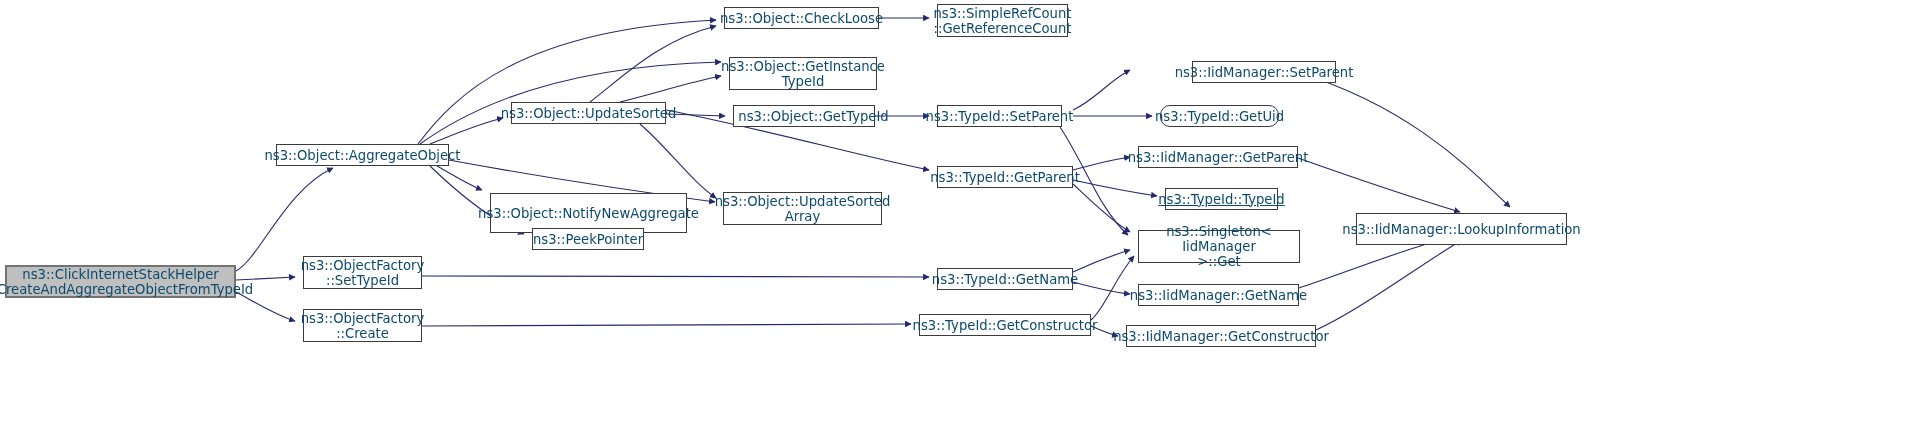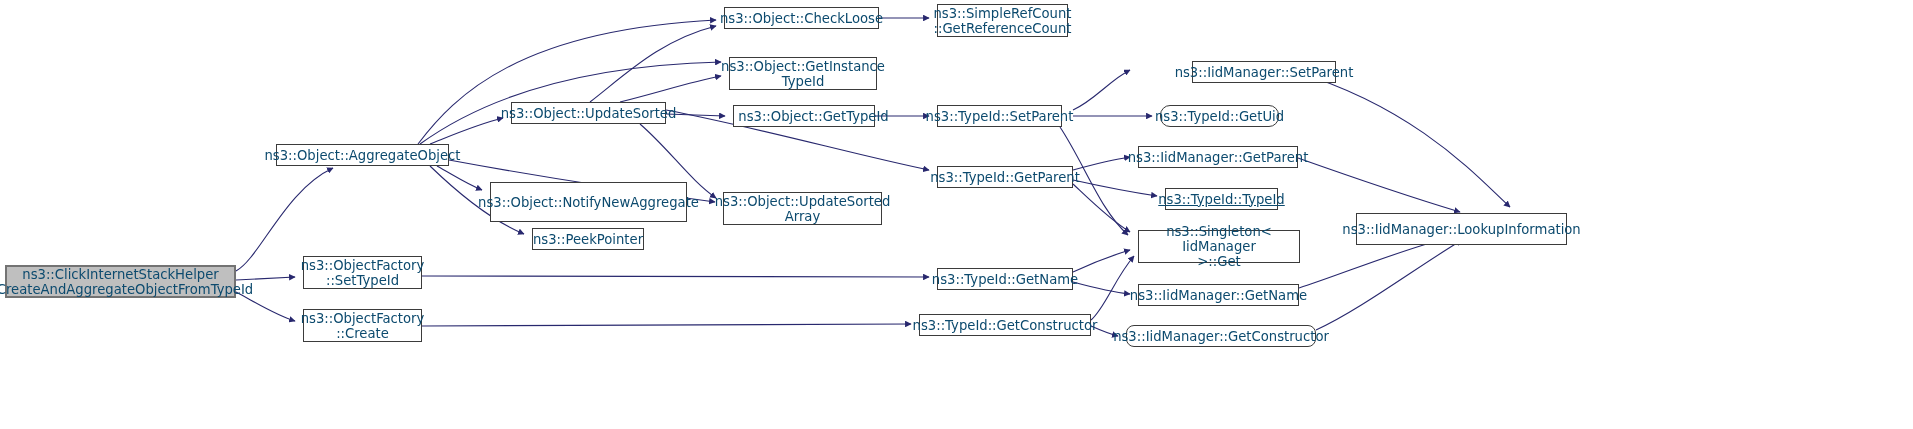--- a/index.html
+++ b/index.html
@@ -80,37 +80,37 @@
   </svg>
   <div id="node-layer">
       <div class="node root" style="left: 5px; top: 265px; width: 231px; height: 33px;">ns3::ClickInternetStackHelper
 ::CreateAndAggregateObjectFromTypeId</div>
       <div class="node thick" style="left: 276px; top: 144px; width: 173px; height: 22px;">ns3::Object::AggregateObject</div>
       <div class="node thick" style="left: 303px; top: 256px; width: 119px; height: 33px;">ns3::ObjectFactory
 ::SetTypeId</div>
       <div class="node thick" style="left: 303px; top: 309px; width: 119px; height: 33px;">ns3::ObjectFactory
 ::Create</div>
       <div class="node thick" style="left: 511px; top: 102px; width: 155px; height: 22px;">ns3::Object::UpdateSorted</div>
-      <div class="node thick" style="left: 490px; top: 182px; width: 197px; height: 40px;">ns3::Object::NotifyNewAggregate</div>
+      <div class="node thick" style="left: 490px; top: 193px; width: 197px; height: 40px;">ns3::Object::NotifyNewAggregate</div>
       <div class="node thick" style="left: 532px; top: 228px; width: 112px; height: 22px;">ns3::PeekPointer</div>
       <div class="node thick" style="left: 724px; top: 7px; width: 155px; height: 22px;">ns3::Object::CheckLoose</div>
       <div class="node thick" style="left: 729px; top: 57px; width: 148px; height: 33px;">ns3::Object::GetInstance
 TypeId</div>
       <div class="node thick" style="left: 733px; top: 105px; width: 142px; height: 22px; padding-left: 22px;">ns3::Object::GetTypeId</div>
       <div class="node thick" style="left: 723px; top: 192px; width: 159px; height: 33px;">ns3::Object::UpdateSorted
 Array</div>
       <div class="node thick" style="left: 937px; top: 105px; width: 125px; height: 22px;">ns3::TypeId::SetParent</div>
       <div class="node thick" style="left: 937px; top: 166px; width: 136px; height: 22px;">ns3::TypeId::GetParent</div>
       <div class="node thick" style="left: 937px; top: 268px; width: 136px; height: 22px;">ns3::TypeId::GetName</div>
       <div class="node thick" style="left: 919px; top: 314px; width: 172px; height: 22px;">ns3::TypeId::GetConstructor</div>
       <div class="node thick" style="left: 937px; top: 4px; width: 131px; height: 33px;">ns3::SimpleRefCount
 ::GetReferenceCount</div>
       <div class="node thick" style="left: 1192px; top: 61px; width: 144px; height: 22px;">ns3::IidManager::SetParent</div>
       <div class="node thick" style="left: 1160px; top: 105px; width: 119px; height: 22px; border-radius: 10px;">ns3::TypeId::GetUid</div>
       <div class="node thick" style="left: 1138px; top: 146px; width: 160px; height: 22px;">ns3::IidManager::GetParent</div>
       <div class="node thick" style="left: 1165px; top: 188px; width: 113px; height: 22px; text-decoration: underline;">ns3::TypeId::TypeId</div>
       <div class="node thick" style="left: 1138px; top: 230px; width: 162px; height: 33px;">ns3::Singleton&lt; IidManager
 &gt;::Get</div>
       <div class="node thick" style="left: 1138px; top: 284px; width: 161px; height: 22px;">ns3::IidManager::GetName</div>
-      <div class="node thick" style="left: 1126px; top: 325px; width: 190px; height: 22px; border-radius: 8px;">ns3::IidManager::GetConstructor</div>
+      <div class="node thick" style="left: 1126px; top: 325px; width: 190px; height: 22px;">ns3::IidManager::GetConstructor</div>
       <div class="node thick" style="left: 1356px; top: 213px; width: 211px; height: 32px;">ns3::IidManager::LookupInformation</div>
     </div>
 </div>
 
 </body></html>

